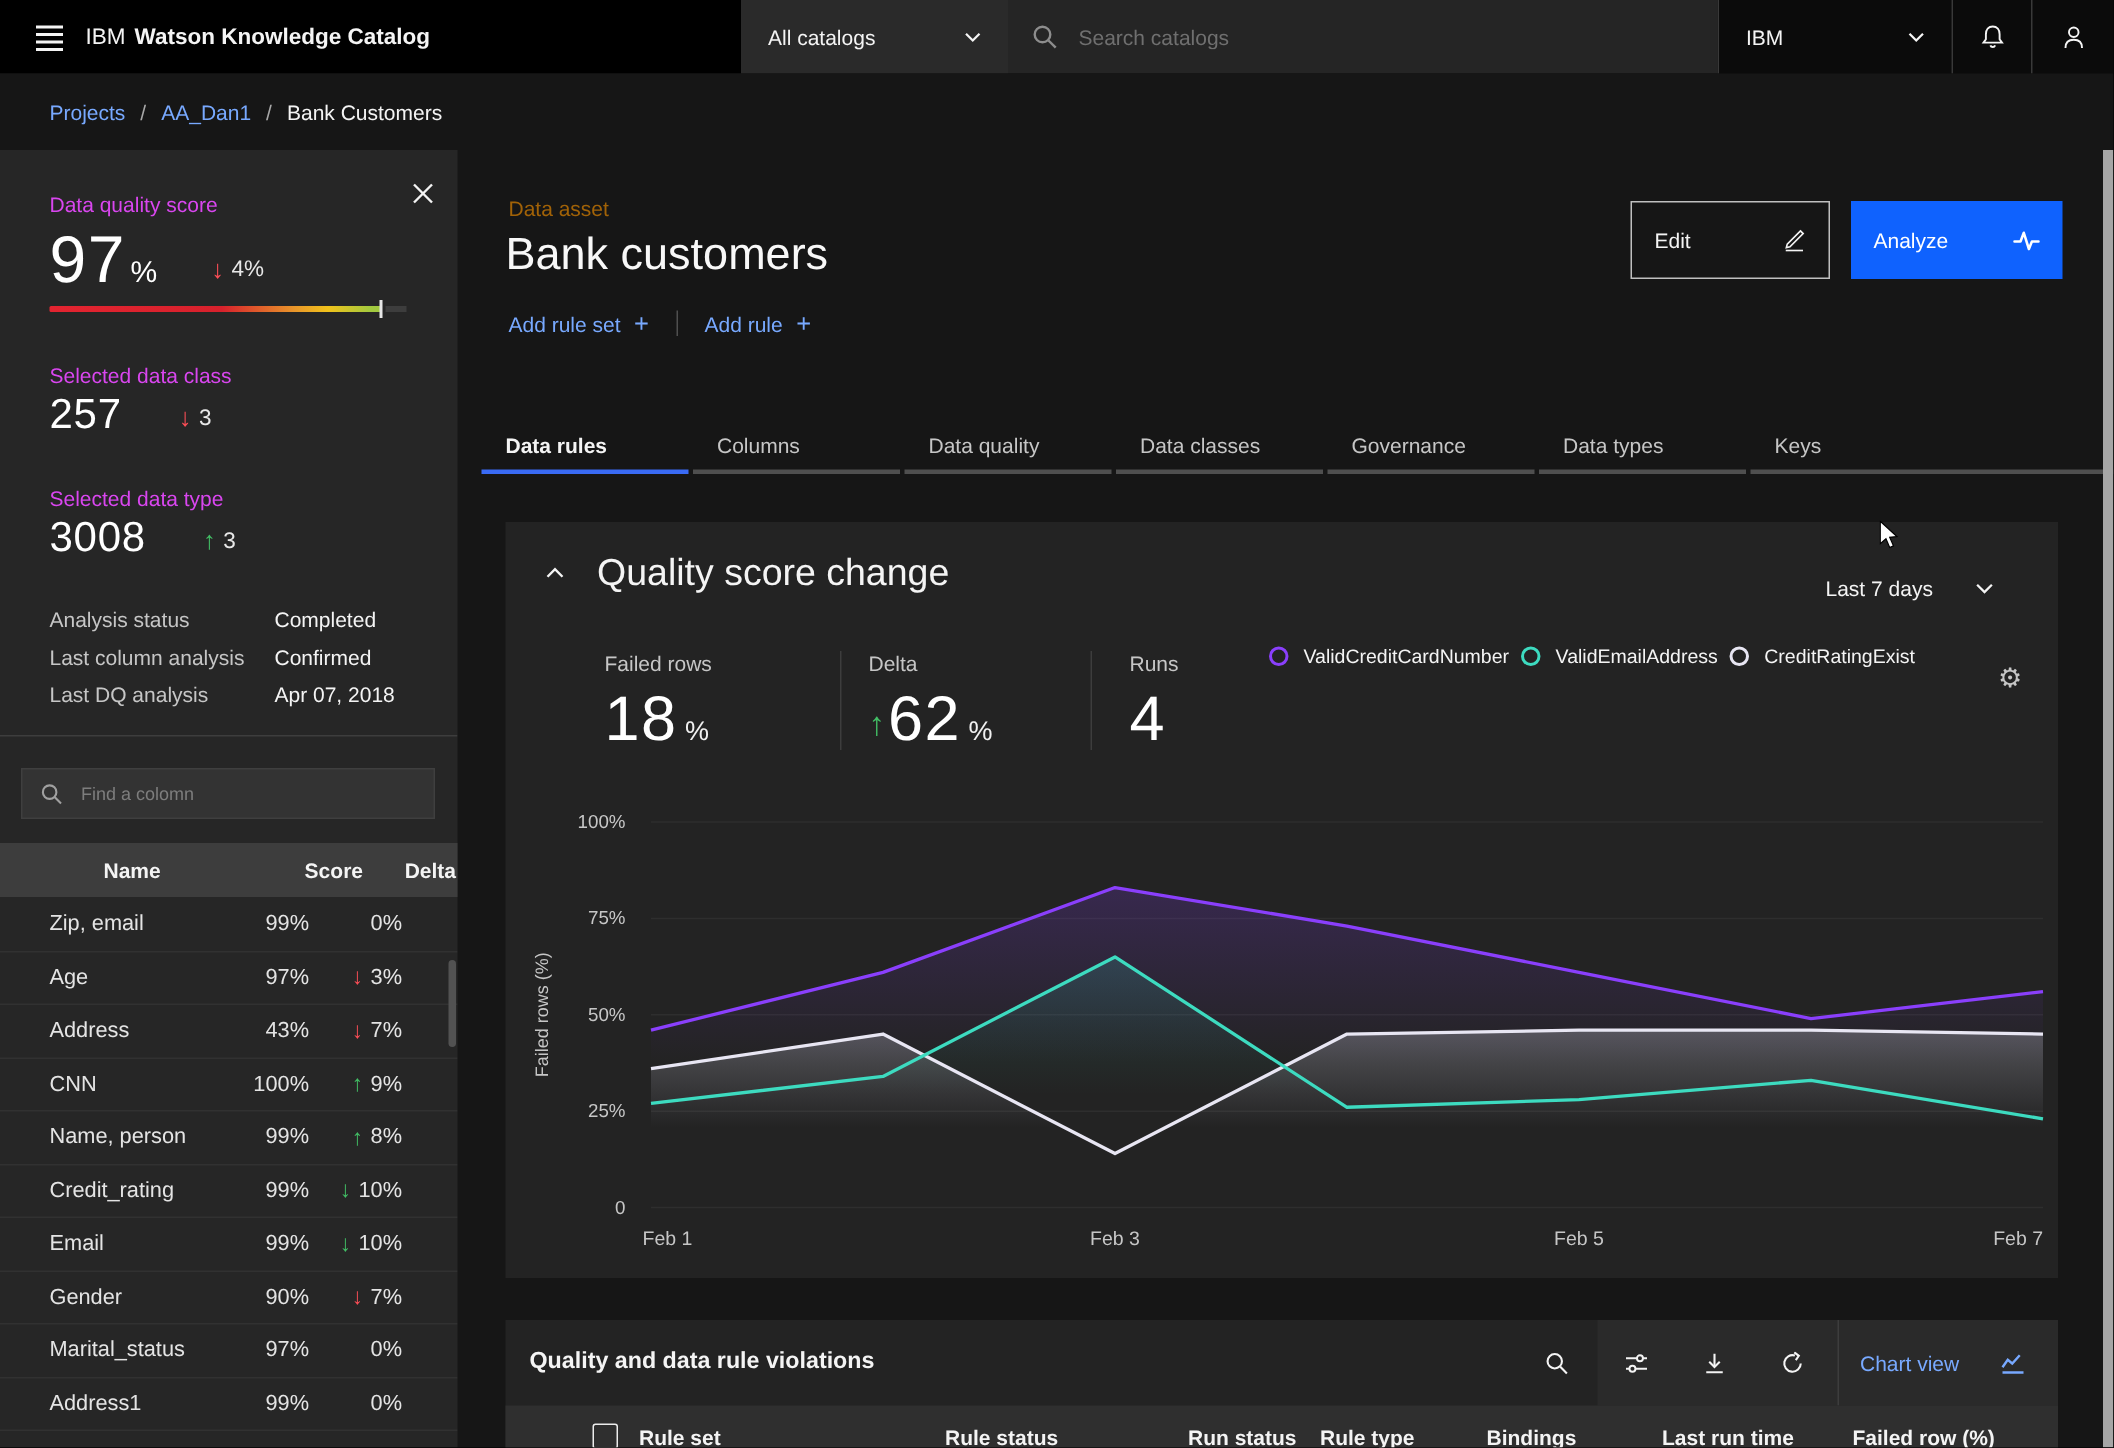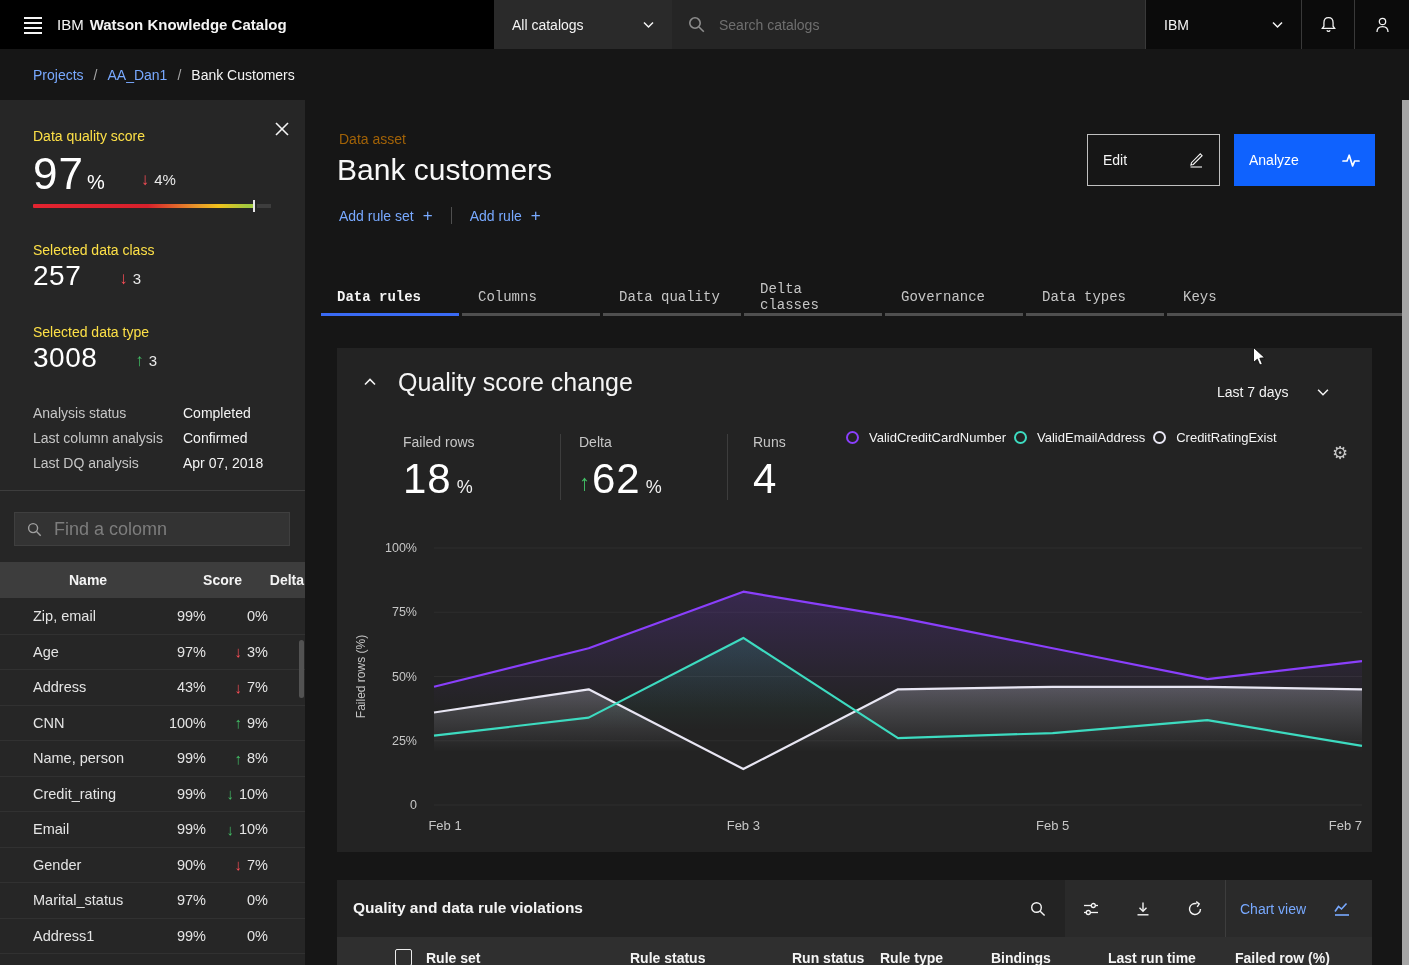--- a/index.html
+++ b/index.html
@@ -22,39 +22,39 @@
   #bell-btn{left:1301px;width:53px;border-left:1px solid #393939;justify-content:center;cursor:pointer;background:#0b0b0b;}
   #person-btn{left:1354px;width:55px;border-left:1px solid #393939;justify-content:center;cursor:pointer;background:#0b0b0b;}
   
   #breadcrumb{position:absolute;left:0;top:49px;width:1409px;height:51px;display:flex;align-items:center;padding-left:33px;box-sizing:border-box;font-size:14px;gap:10px;background:#161616;}
   #breadcrumb a{color:#78a9ff;text-decoration:none;cursor:pointer;}
   #breadcrumb .sep{color:#a8a8a8;}
   #breadcrumb .cur{color:#f4f4f4;}
   
   #sidebar{position:absolute;left:0;top:100px;width:305px;height:865px;background:#262626;overflow:hidden;}
   #sb-close{position:absolute;left:270px;top:17px;width:24px;height:24px;display:flex;align-items:center;justify-content:center;cursor:pointer;}
-  .sb-label{position:absolute;left:33px;font-size:14px;color:#fde047;}
+  .sb-label{position:absolute;left:33px;font-size:14px;color:#d946ef;}
   .numrow{position:absolute;left:33px;display:flex;align-items:flex-end;}
   .big{font-size:44px;font-weight:400;line-height:1;color:#fff;letter-spacing:1px;}
   .mid{font-size:28px;line-height:1;color:#fff;letter-spacing:.5px;}
   .unit{font-size:20px;color:#fff;margin:0 0 2px 3px;}
   .deltaclu{display:flex;align-items:center;font-size:15px;color:#e8e8e8;gap:5px;}
   .arr{font-size:17px;line-height:1;}
   .up{color:#42be65}.down{color:#fa4d56}
   #dq-bar{position:absolute;left:33px;top:104px;width:221px;height:4px;border-radius:1px;
     background:linear-gradient(90deg,#e32430 0%,#d7212c 52%,#e8962a 74%,#f1c21b 84%,#a2c93f 97%);}
   #dq-bar-tail{position:absolute;left:257px;top:104px;width:14px;height:4px;background:#3d3d3d;}
   #dq-bar-marker{position:absolute;left:253px;top:100px;width:2px;height:12px;background:#e6e6e6;}
   #statusrows{position:absolute;left:33px;top:300px;width:250px;}
   .strow{display:flex;height:25px;align-items:center;font-size:14px;}
   .strow .sl{width:150px;color:#c6c6c6;}
   .strow .sv{color:#f4f4f4;}
   #sb-div{position:absolute;left:0;top:390px;width:305px;height:1px;background:#3d3d3d;}
   #col-search{position:absolute;left:14px;top:412px;width:276px;height:34px;background:#333333;border:1px solid #3f3f3f;box-sizing:border-box;display:flex;align-items:center;gap:10px;padding:0 12px;}
-  #col-search input{background:transparent;border:none;outline:none;color:#c6c6c6;font-size:18px;width:210px;font-family:inherit;}
+  #col-search input{background:transparent;border:none;outline:none;color:#c6c6c6;font-size:12px;width:210px;font-family:inherit;}
   #col-search input::placeholder{color:#7d7d7d;}
   #colhead{position:absolute;left:0;top:462px;width:305px;height:36px;background:#3d3d3d;display:flex;align-items:center;font-weight:700;font-size:14px;padding-left:36px;}
   #colhead .h-name{margin-left:33px;flex:1;}
   #colhead .h-score{width:60px;text-align:right;}
   #colhead .h-delta{width:62px;text-align:right;margin-right:37px;}
   #colrows{position:absolute;left:0;top:498px;width:305px;}
   .crow{display:flex;align-items:center;height:35.5px;font-size:14.5px;border-top:1px solid #313131;box-sizing:border-box;cursor:pointer;}
   .crow:first-child{border-top:none;}
   .crow .c-name{margin-left:33px;flex:1;color:#e4e4e4;}
   .crow .c-score{width:60px;text-align:right;color:#e4e4e4;}
@@ -65,21 +65,21 @@
   .asset-label{position:absolute;left:339px;top:131px;font-size:14px;color:#a16207;}
   .asset-title{position:absolute;left:337px;top:153px;font-size:30px;color:#f8f8f8;}
   #add-links{position:absolute;left:339px;top:207px;display:flex;align-items:center;font-size:14px;}
   #add-links .lnk{color:#78a9ff;display:flex;align-items:center;gap:9px;cursor:pointer;}
   #add-links .plus{font-size:17px;line-height:1;}
   #add-links .vdiv{width:1px;height:17px;background:#4f4f4f;margin:0 18px;}
   #btn-edit{position:absolute;left:1087px;top:134px;width:133px;height:52px;background:transparent;border:1.5px solid #c0c0c0;box-sizing:border-box;display:flex;align-items:center;justify-content:space-between;padding:0 15px;font-size:14px;color:#f4f4f4;cursor:pointer;}
   #btn-analyze{position:absolute;left:1234px;top:134px;width:141px;height:52px;background:#0f62fe;display:flex;align-items:center;justify-content:space-between;padding:5px 15px;box-sizing:border-box;font-size:14px;color:#fff;cursor:pointer;}
   
   #tabs{position:absolute;left:321px;top:281px;right:0;height:35px;display:flex;gap:3px;}
-  .tab{flex:0 0 138px;box-sizing:border-box;padding:0 16px;display:flex;align-items:center;font-size:14px;color:#c6c6c6;border-bottom:3px solid #4f4f4f;cursor:pointer;font-family:Liberation Mono, monospace;}
+  .tab{flex:0 0 138px;box-sizing:border-box;padding:0 16px;display:flex;align-items:center;font-size:14px;color:#c6c6c6;border-bottom:3px solid #4f4f4f;cursor:pointer;}
   .tab:last-child{flex:1 1 auto;}
   .tab.active{color:#f4f4f4;font-weight:700;border-bottom-color:#3a6bf5;}
   
   #chartcard{position:absolute;left:337px;top:348px;width:1035px;height:504px;background:#232323;}
   #cc-collapse{position:absolute;left:26px;top:28px;width:18px;height:14px;cursor:pointer;}
   #cc-title{position:absolute;left:61px;top:20px;font-size:25px;color:#f4f4f4;}
   #cc-range{position:absolute;left:880px;top:36px;display:flex;align-items:center;gap:28px;font-size:14px;color:#f4f4f4;cursor:pointer;}
   .stat{position:absolute;top:86px;}
   .stat .st-label{font-size:14px;color:#c6c6c6;margin-bottom:8px;}
   .stat .st-val{display:flex;align-items:flex-end;}
@@ -348,21 +348,21 @@
       <div class="tab active">
         <span>Data rules</span>
       </div>
       <div class="tab">
         <span>Columns</span>
       </div>
       <div class="tab">
         <span>Data quality</span>
       </div>
       <div class="tab">
-        <span>Delta classes</span>
+        <span>Data classes</span>
       </div>
       <div class="tab">
         <span>Governance</span>
       </div>
       <div class="tab">
         <span>Data types</span>
       </div>
       <div class="tab">
         <span>Keys</span>
       </div>

